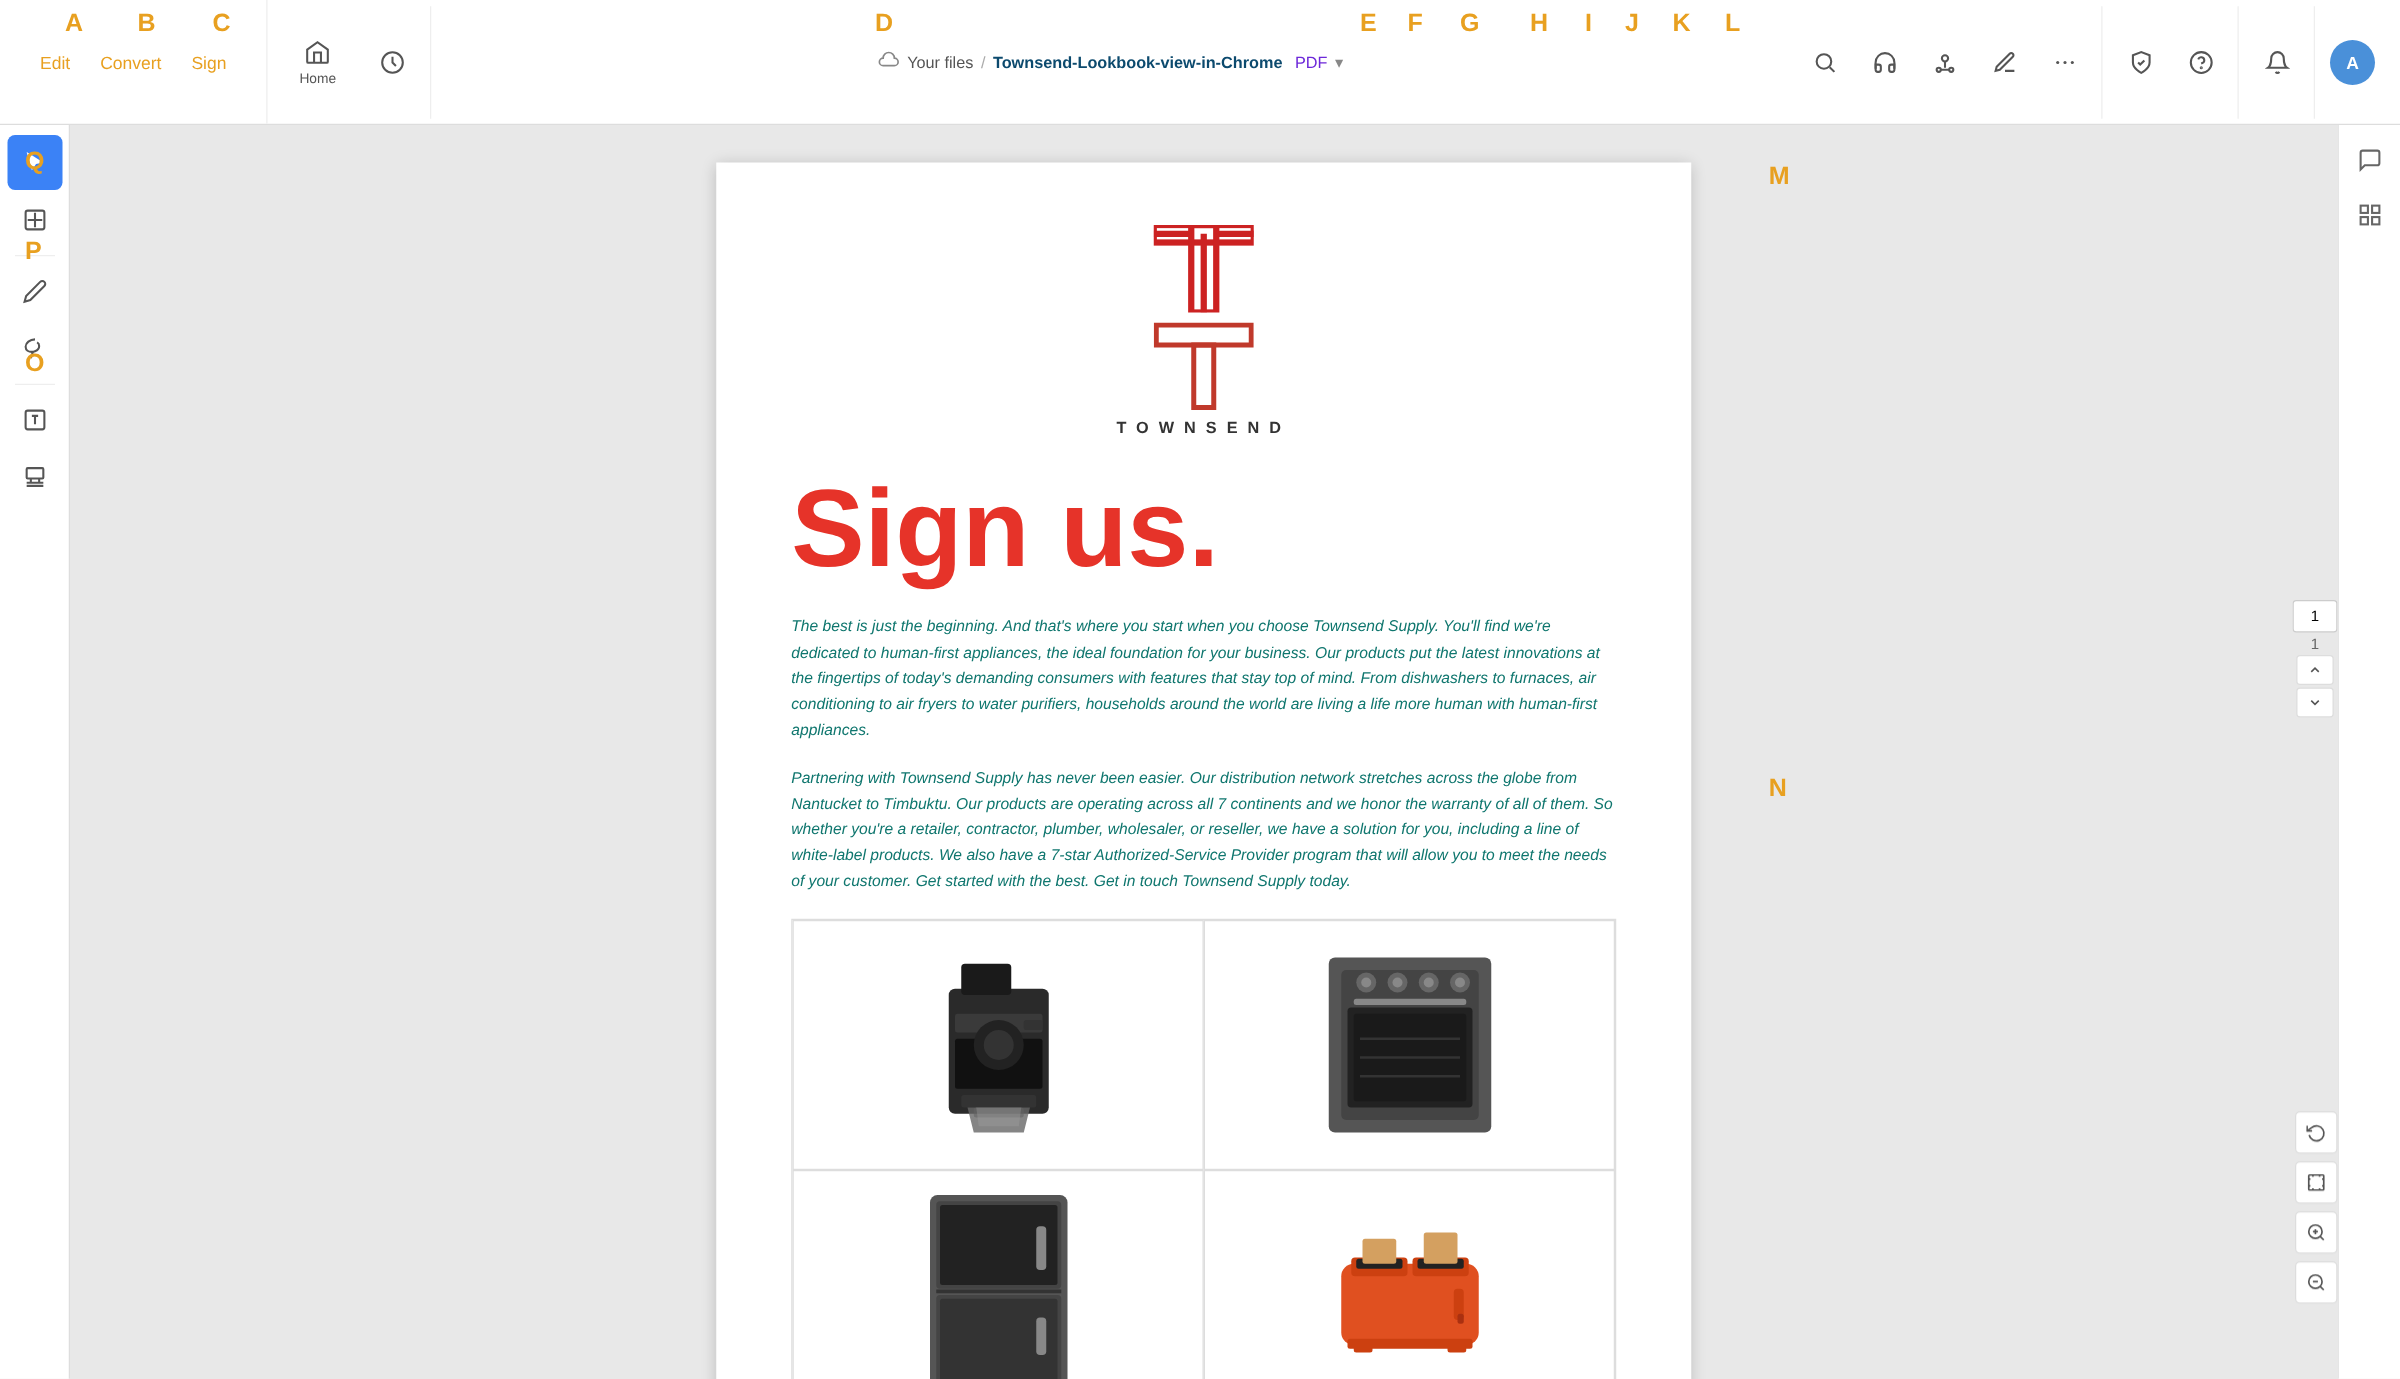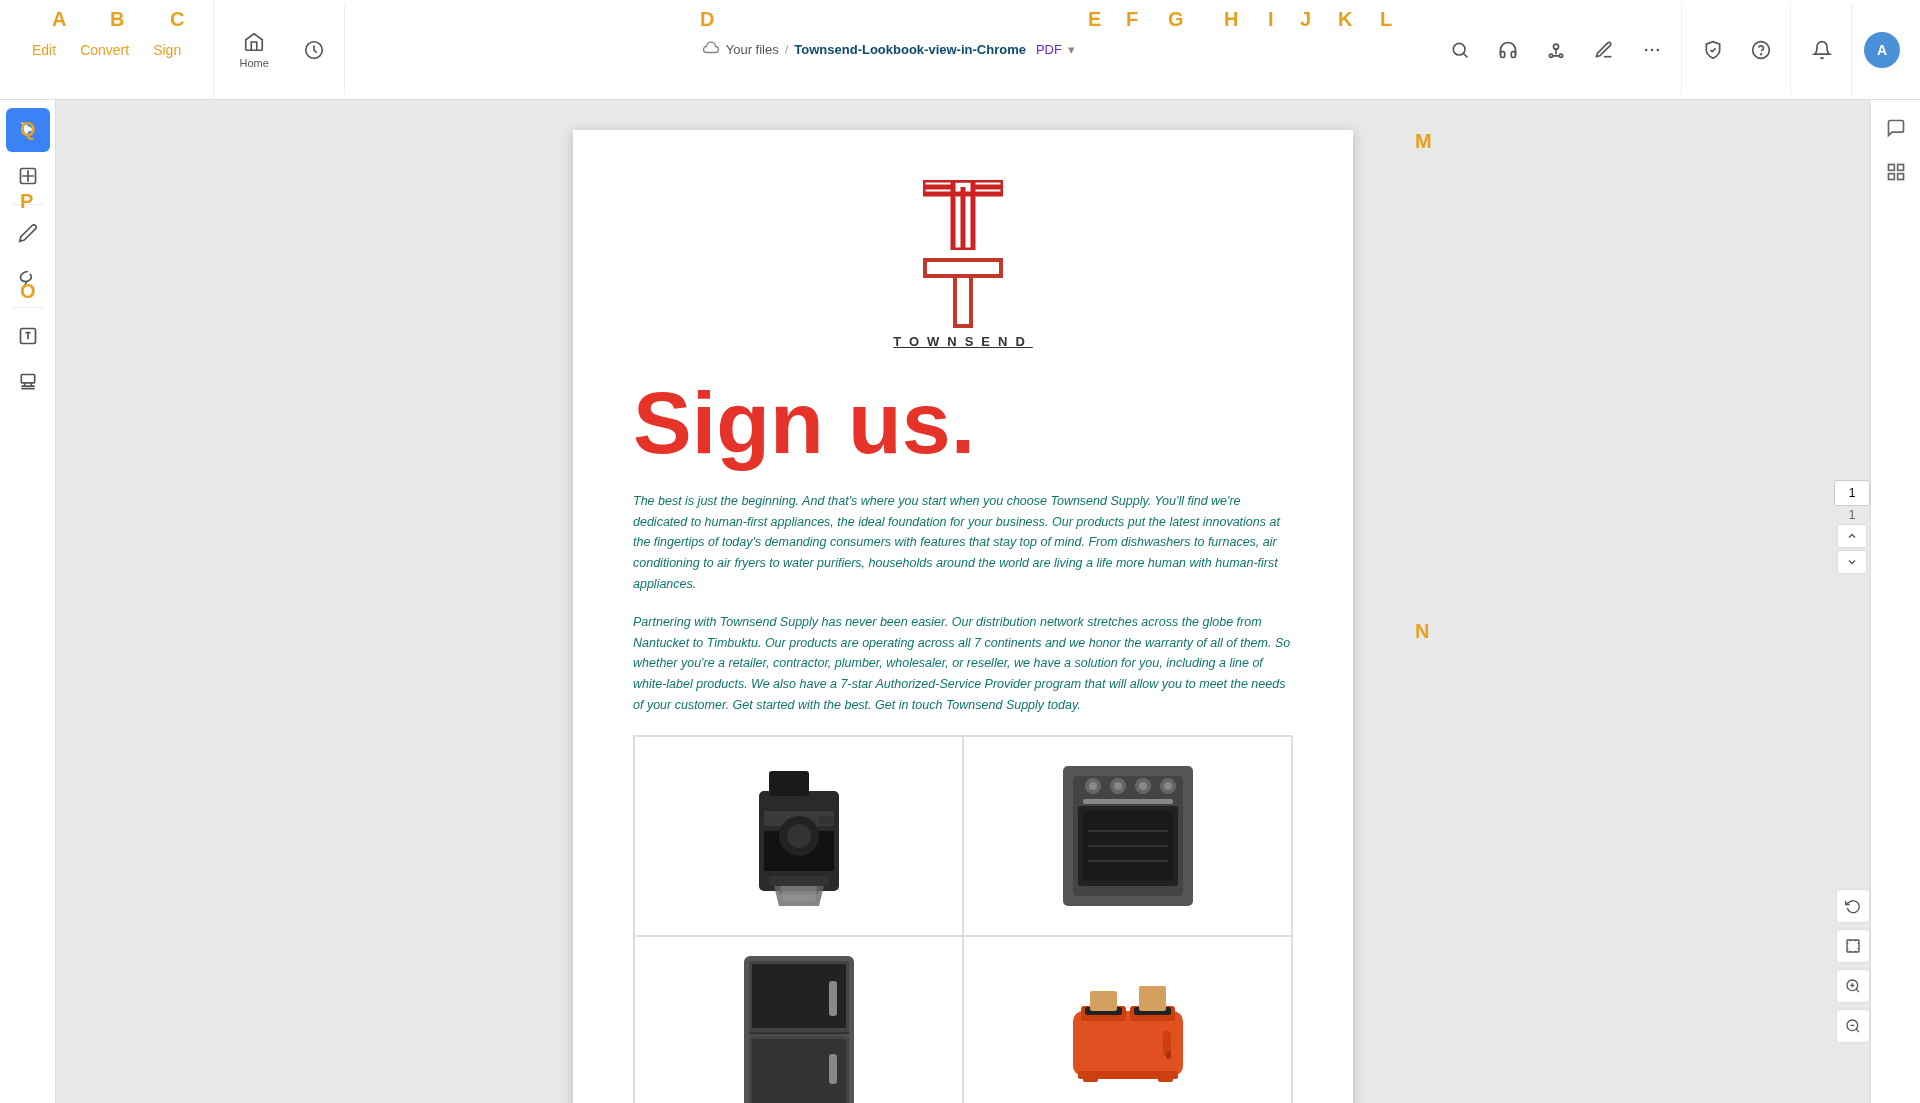--- a/index.html
+++ b/index.html
@@ -139,21 +139,20 @@
     
     .townsend-logo {
       display: flex; flex-direction: column; align-items: center; margin-bottom: 30px;
     }
     .townsend-t-logo {
       width: 80px; height: 70px; margin-bottom: 8px;
     }
     .townsend-name {
       font-size: 13px; letter-spacing: 8px; color: #333; font-weight: 600;
       font-family: 'Arial', sans-serif;
-      text-decoration: underline;
     }
 
     
     .about-heading {
       font-size: 88px; font-weight: 900; color: #e63329;
       line-height: 1; margin-bottom: 24px;
       font-family: Arial, sans-serif;
     }
 
     .about-body {

